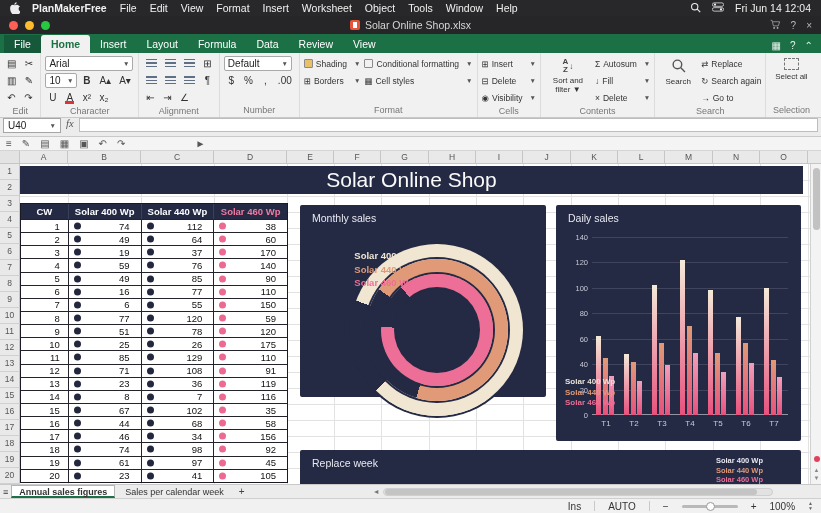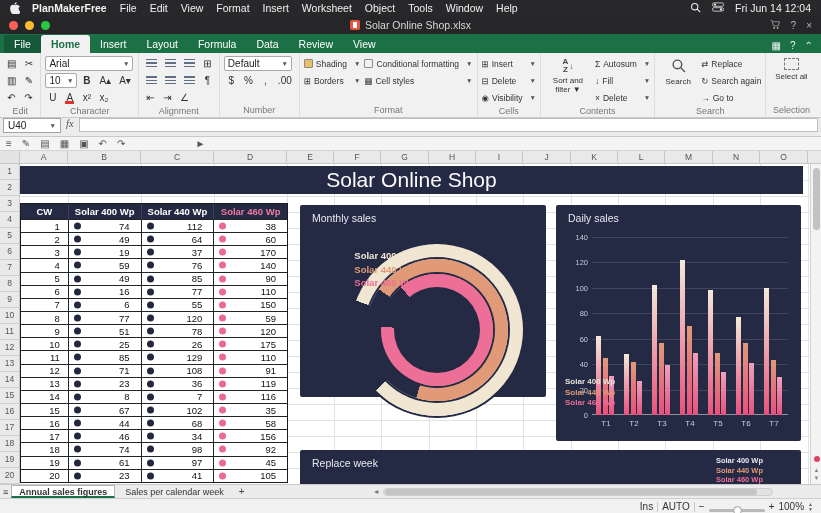--- a/index.html
+++ b/index.html
@@ -118,21 +118,21 @@
   .stab{height:13px;line-height:12px;padding:0 7px;border:1px solid transparent;white-space:nowrap}
   .stab.active{background:#fff;border:1px solid #b5b5b5;border-bottom:2px solid #1b7045;font-weight:bold}
   .addtab{padding:0 4px;font-size:10px;color:#444}
   .hspacer{width:118px}
   .harr{font-size:7px;color:#777}
   .htrack{width:390px;height:8px;background:#e2e2e2;border:1px solid #cfcfcf;border-radius:4px;position:relative}
   .hthumb{position:absolute;left:1px;top:0;width:96%;height:6px;background:#c4c4c4;border-radius:3px}
 
   
   .statusbar{top:498px;height:15px;background:#f1f1f2;border-top:1px solid #cfcfcf;display:flex;align-items:center;font-size:10px;color:#333;padding:0 8px}
-  .sb-right{margin-left:auto;display:flex;align-items:flex-end;gap:4px}
+  .sb-right{margin-left:auto;display:flex;align-items:center;gap:13px}
   .sb-sep{width:1px;height:10px;background:#c9c9c9}
   .ztrack{width:56px;height:3px;background:#b9b9b9;border-radius:2px;position:relative}
   .zthumb{position:absolute;left:24px;top:-3px;width:9px;height:9px;border-radius:50%;background:#fdfdfd;border:1px solid #999}
   .zspin{display:flex;flex-direction:column;font-size:5px;line-height:5px;color:#666}
 </style>
 </head>
 <body>
 
 <div class="band menubar">
   <span class="apple">

